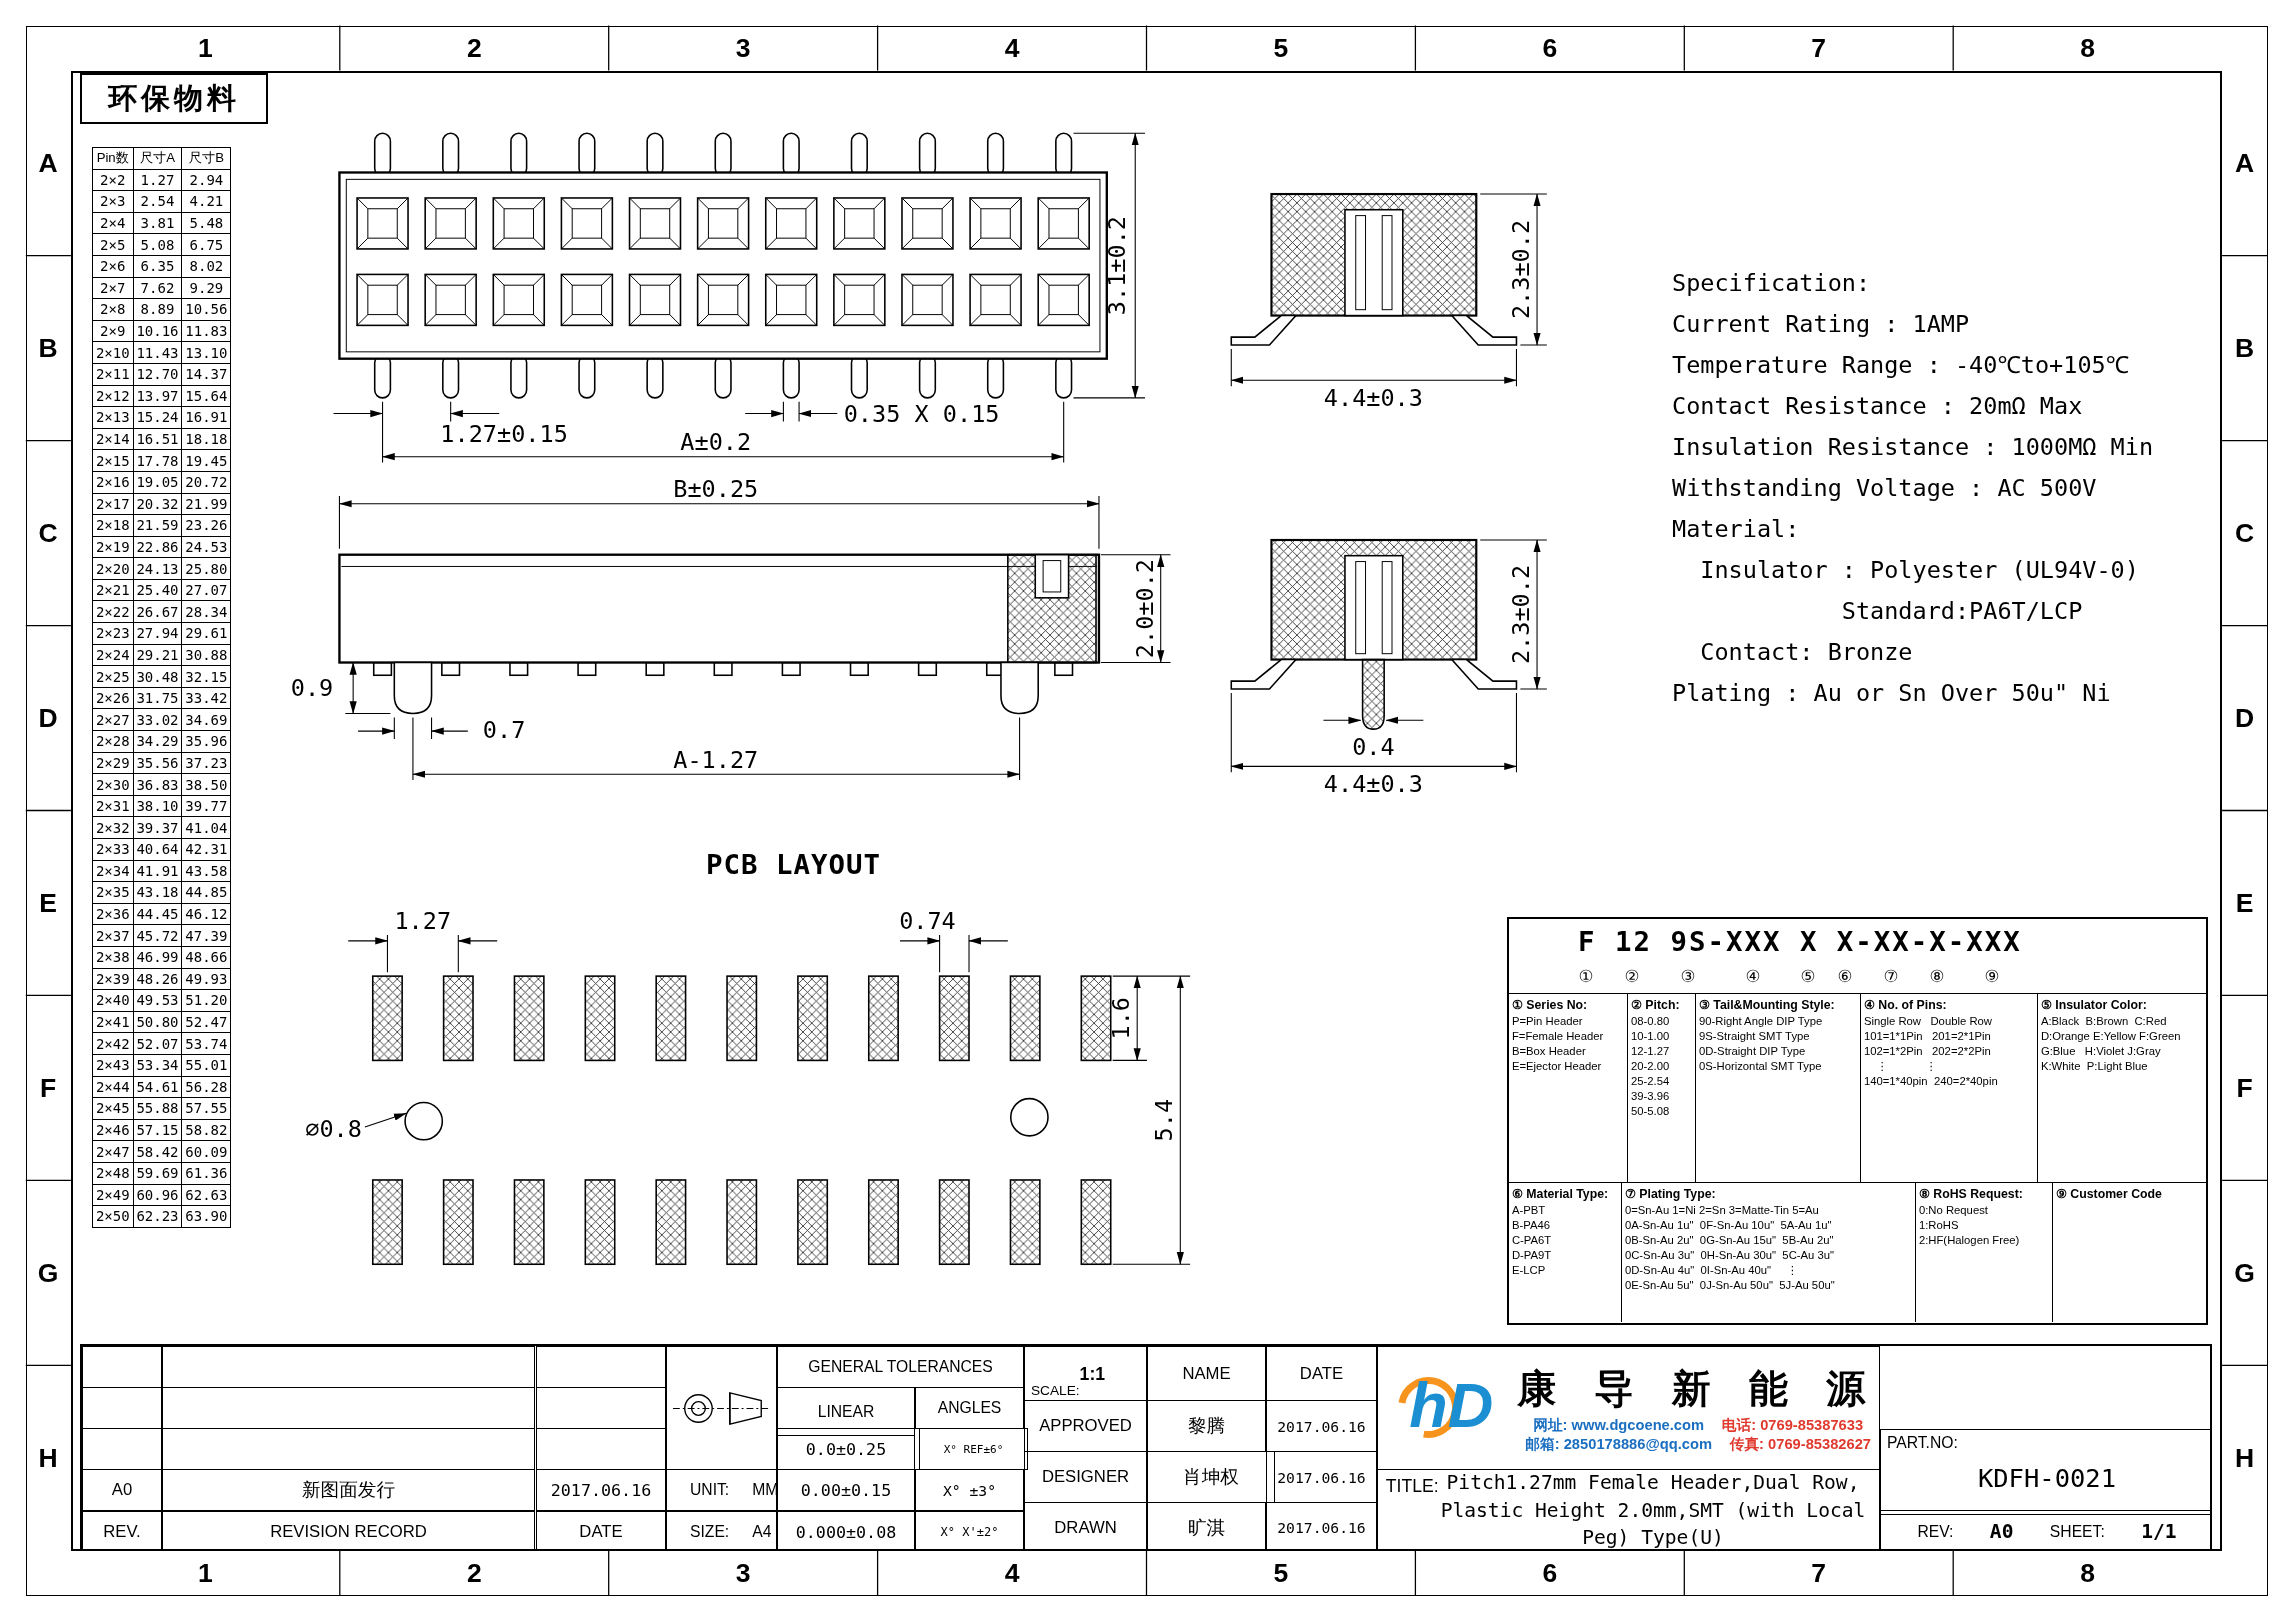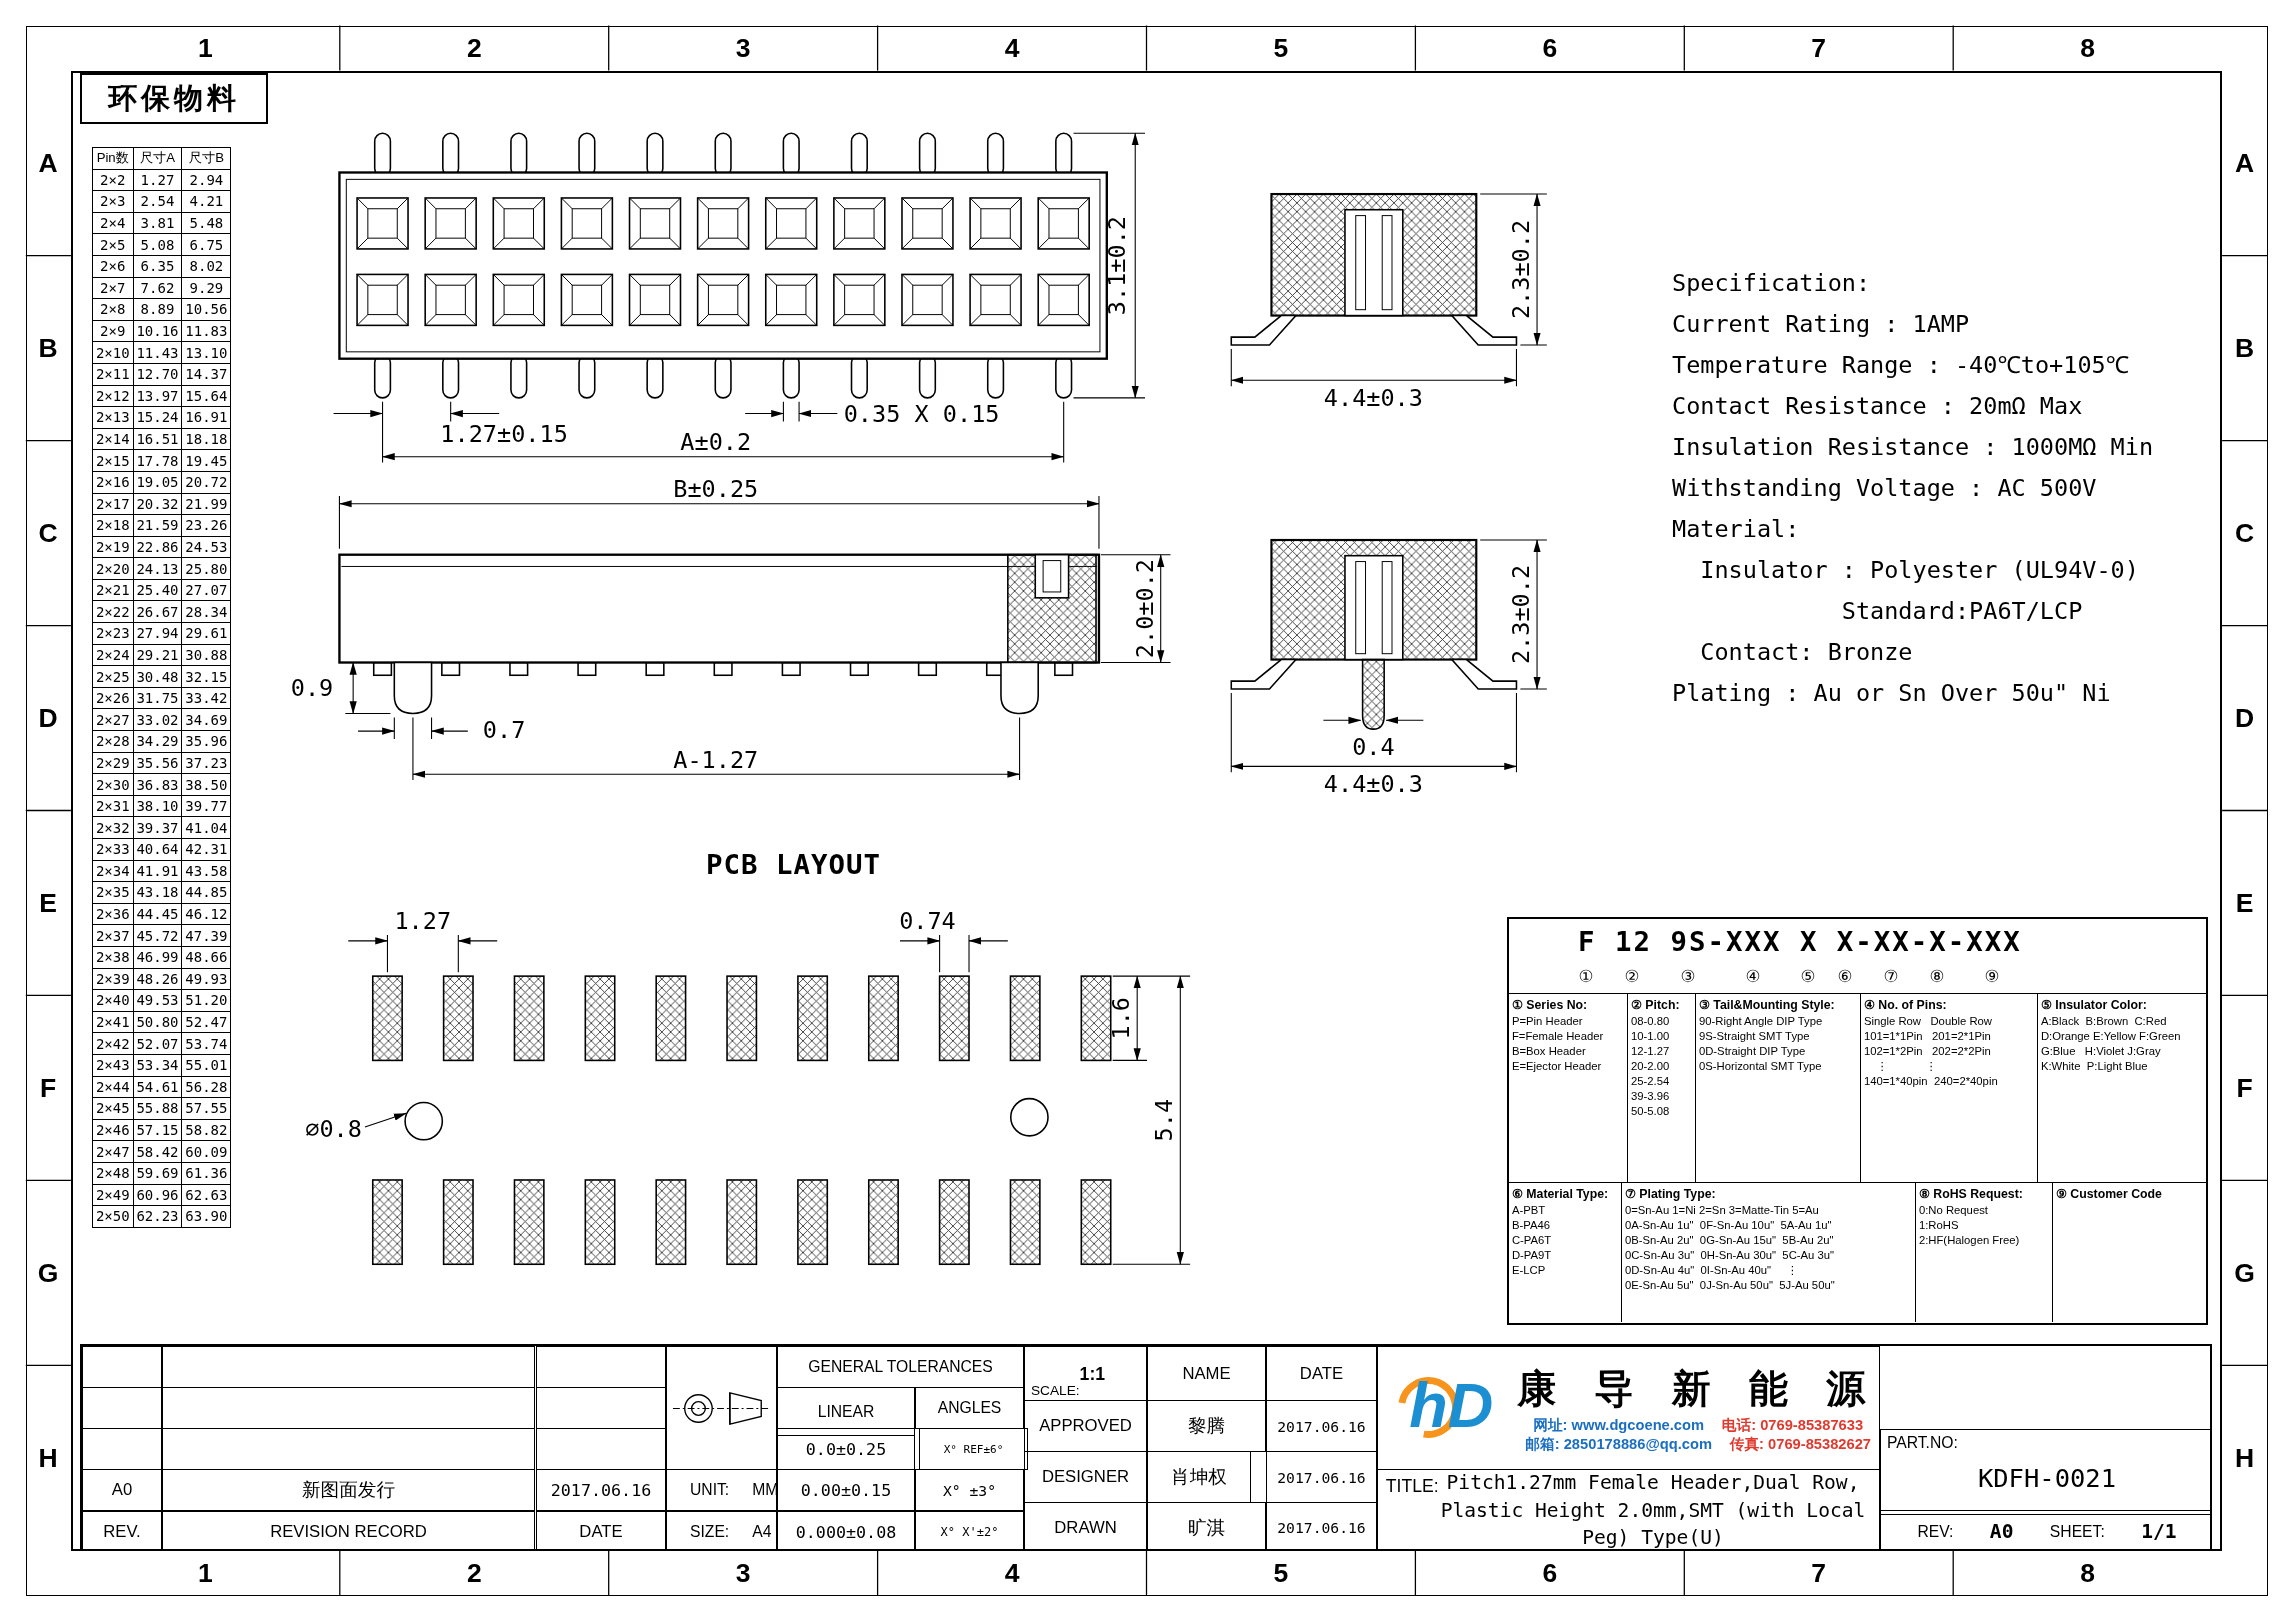--- a/index.html
+++ b/index.html
@@ -872,21 +872,21 @@
     <div class="tc scale-cell" style="left:942px;top:0;width:123px;height:55px">
       <span class="lab">SCALE:</span>
       <span class="val">1:1</span>
     </div>
     <div class="tc" style="left:1065px;top:0;width:119px;height:55px">NAME</div>
     <div class="tc" style="left:1184px;top:0;width:111px;height:55px">DATE</div>
     <div class="tc" style="left:942px;top:54px;width:123px;height:52px">APPROVED</div>
     <div class="tc cjk" style="left:1065px;top:54px;width:119px;height:52px">黎腾</div>
     <div class="tc mono" style="left:1184px;top:54px;width:111px;height:52px;font-size:14.7px">2017.06.16</div>
     <div class="tc" style="left:942px;top:105px;width:123px;height:52px">DESIGNER</div>
-    <div class="tc cjk" style="left:1065px;top:105px;width:104px;height:52px">肖坤权</div>
+    <div class="tc cjk" style="left:1065px;top:105px;width:128px;height:52px">肖坤权</div>
     <div class="tc mono" style="left:1184px;top:105px;width:111px;height:52px;font-size:14.7px">2017.06.16</div>
     <div class="tc" style="left:942px;top:156px;width:123px;height:51px">DRAWN</div>
     <div class="tc cjk" style="left:1065px;top:156px;width:119px;height:51px">旷淇</div>
     <div class="tc mono" style="left:1184px;top:156px;width:111px;height:51px;font-size:14.7px">2017.06.16</div>
 
     <div class="tc logo-cell" style="left:1295px;top:0;width:503px;height:124px">
       <div class="hd-wrap">
         <span class="hd-ring"></span>
         <span class="hd-txt">hD</span>
       </div>

